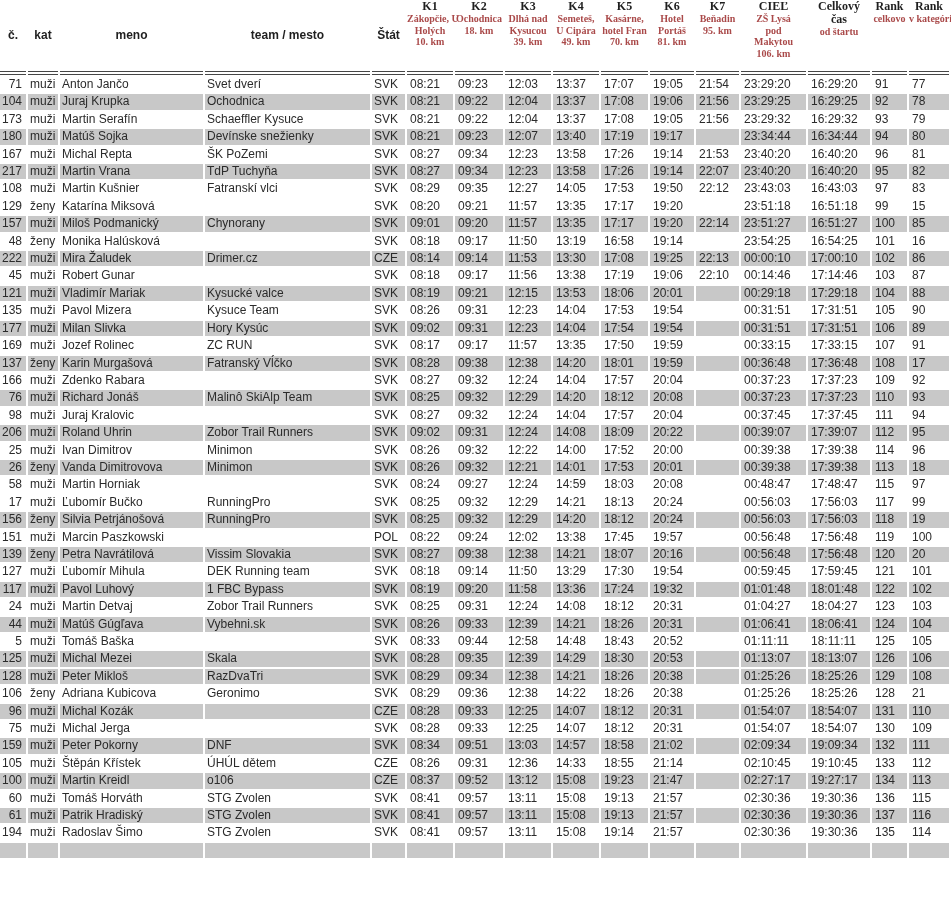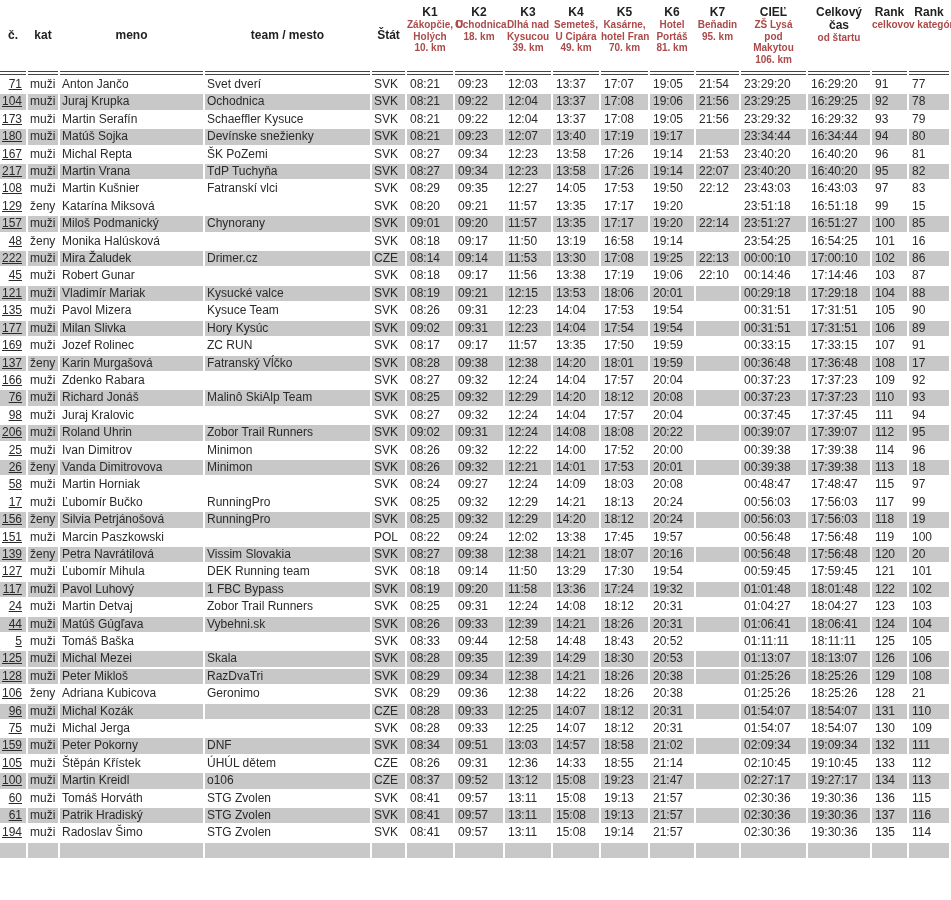--- a/index.html
+++ b/index.html
@@ -12,30 +12,30 @@
     width: 953px; table-layout: fixed;
     border-collapse: separate; border-spacing: 2px;
     margin: -2px 0 0 -2px;
   }
   th {
     height: 75px; font-size: 12px; font-weight: bold; color: var(--header-text, #1f1f1f);
     text-align: center; white-space: nowrap; overflow: visible;
     border-bottom: 4px double var(--underline, #454545);
   }
   th.mid { vertical-align: middle; }
-  th.top { vertical-align: top; padding-top: 6px; }
+  th.top { vertical-align: top; padding-top: 0; font-family: Liberation Serif, serif; }
   .hlabel div { line-height: 13px; font-size: 12px; }
   .hsub { line-height: 11.5px; font-size: 10px; font-weight: bold; color: var(--sub-text, #aa4a4a); }
   td {
     height: 15.4px; line-height: 15.4px; font-size: 12px;
     white-space: nowrap; overflow: visible; vertical-align: middle;
     padding: 0 2px;
   }
   tr.alt td { background: var(--alt-bg, #c8c8c8); }
-  td.c-bib { text-align: right; padding-right: 4px; text-decoration: underline; }
+  td.c-bib { text-align: right; padding-right: 4px; }
   td.c-kat, td.c-meno, td.c-team, td.c-stat { text-align: left; }
   td.c-k1, td.c-k2, td.c-k3, td.c-k4, td.c-k5, td.c-k6, td.c-k7,
   td.c-ciel, td.c-total, td.c-rank_overall, td.c-rank_cat { text-align: left; padding-left: 3px; }
 </style>
 </head>
 <body>
 
 <div class="page">
   <table class="results">
     <colgroup id="cols">
@@ -531,21 +531,21 @@
         <tr class="alt">
           <td class="c-bib">206</td>
           <td class="c-kat">muži</td>
           <td class="c-meno">Roland Uhrin</td>
           <td class="c-team">Zobor Trail Runners</td>
           <td class="c-stat">SVK</td>
           <td class="c-k1">09:02</td>
           <td class="c-k2">09:31</td>
           <td class="c-k3">12:24</td>
           <td class="c-k4">14:08</td>
-          <td class="c-k5">18:08</td>
+          <td class="c-k5">18:09</td>
           <td class="c-k6">20:22</td>
           <td class="c-k7"></td>
           <td class="c-ciel">00:39:07</td>
           <td class="c-total">17:39:07</td>
           <td class="c-rank_overall">112</td>
           <td class="c-rank_cat">95</td>
         </tr>
         <tr>
           <td class="c-bib">25</td>
           <td class="c-kat">muži</td>
@@ -584,21 +584,21 @@
         </tr>
         <tr>
           <td class="c-bib">58</td>
           <td class="c-kat">muži</td>
           <td class="c-meno">Martin Horniak</td>
           <td class="c-team"></td>
           <td class="c-stat">SVK</td>
           <td class="c-k1">08:24</td>
           <td class="c-k2">09:27</td>
           <td class="c-k3">12:24</td>
-          <td class="c-k4">14:09</td>
+          <td class="c-k4">14:59</td>
           <td class="c-k5">18:03</td>
           <td class="c-k6">20:08</td>
           <td class="c-k7"></td>
           <td class="c-ciel">00:48:47</td>
           <td class="c-total">17:48:47</td>
           <td class="c-rank_overall">115</td>
           <td class="c-rank_cat">97</td>
         </tr>
         <tr>
           <td class="c-bib">17</td>

